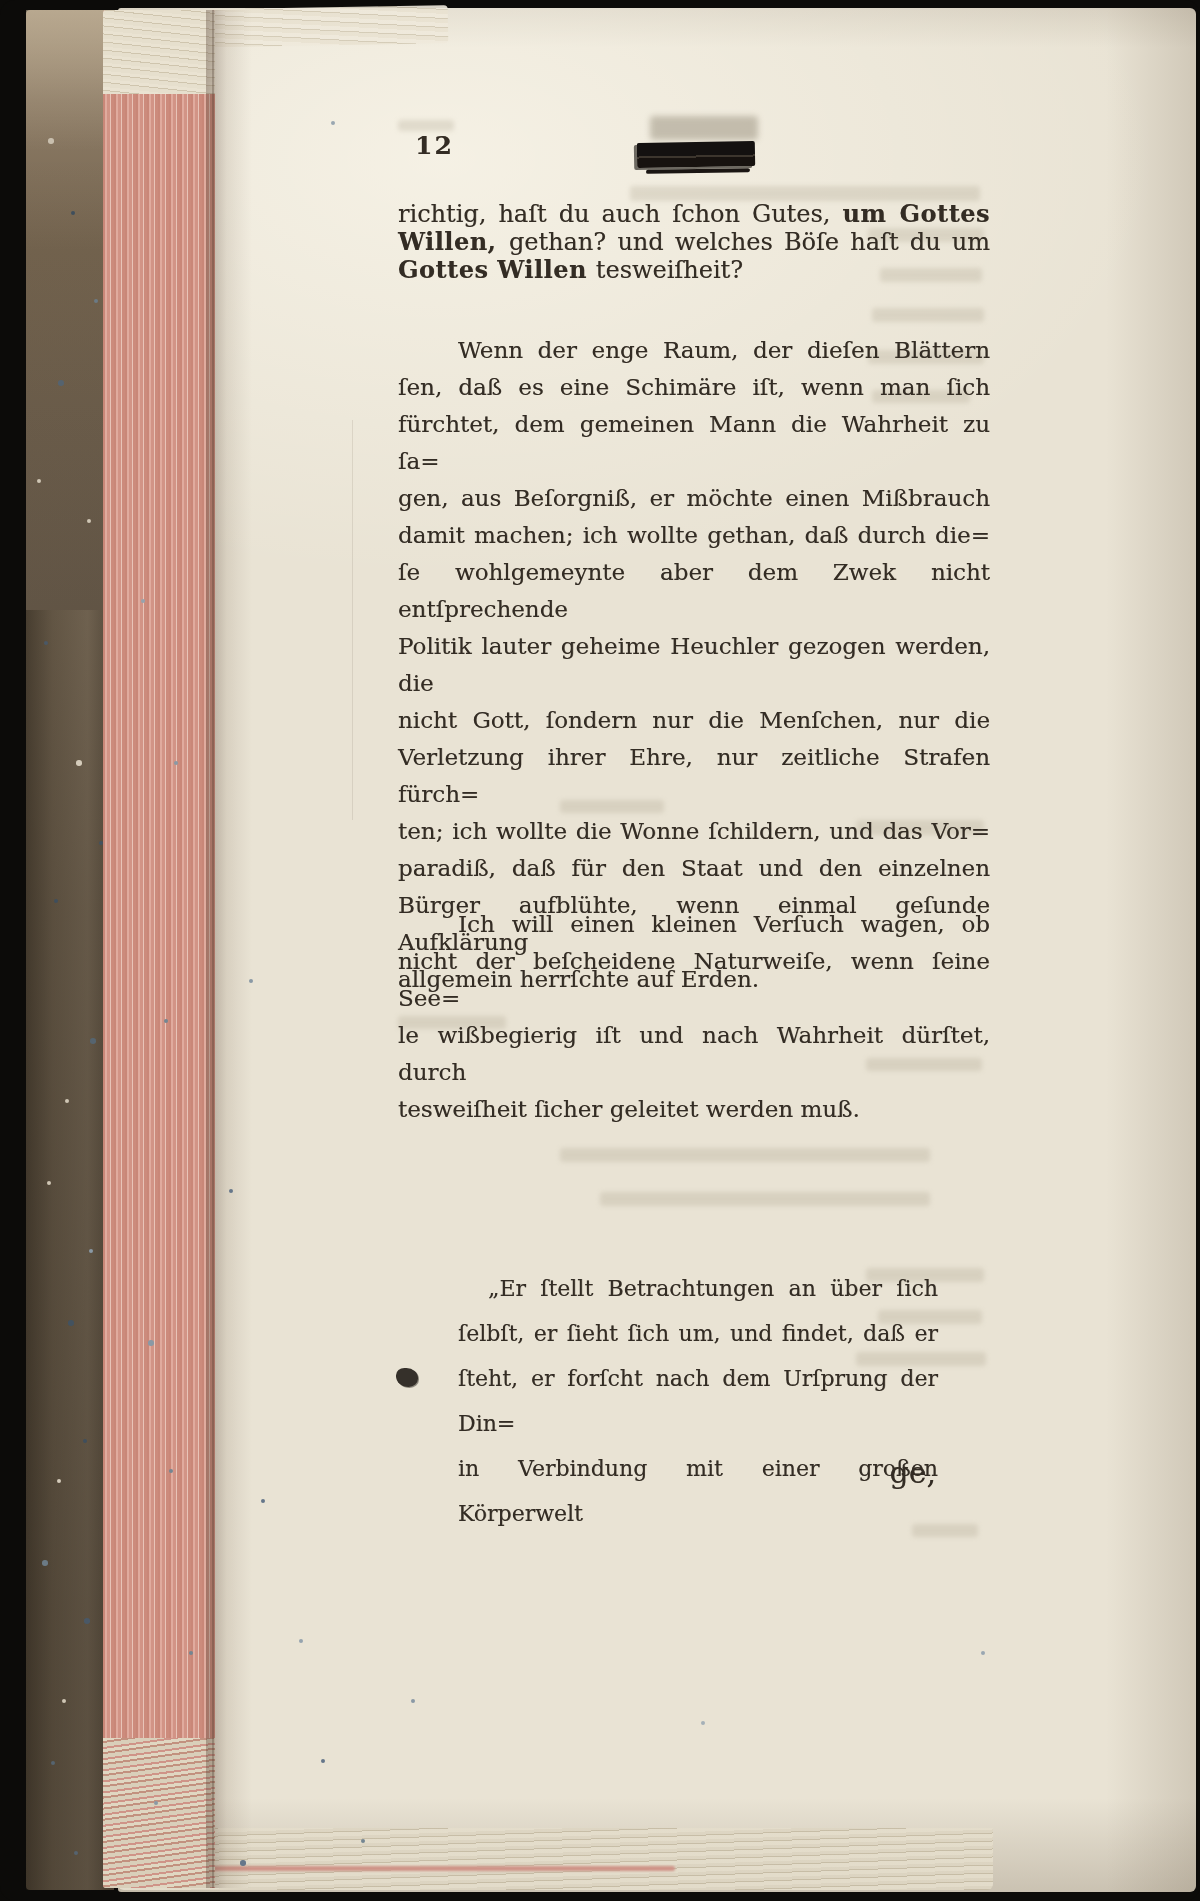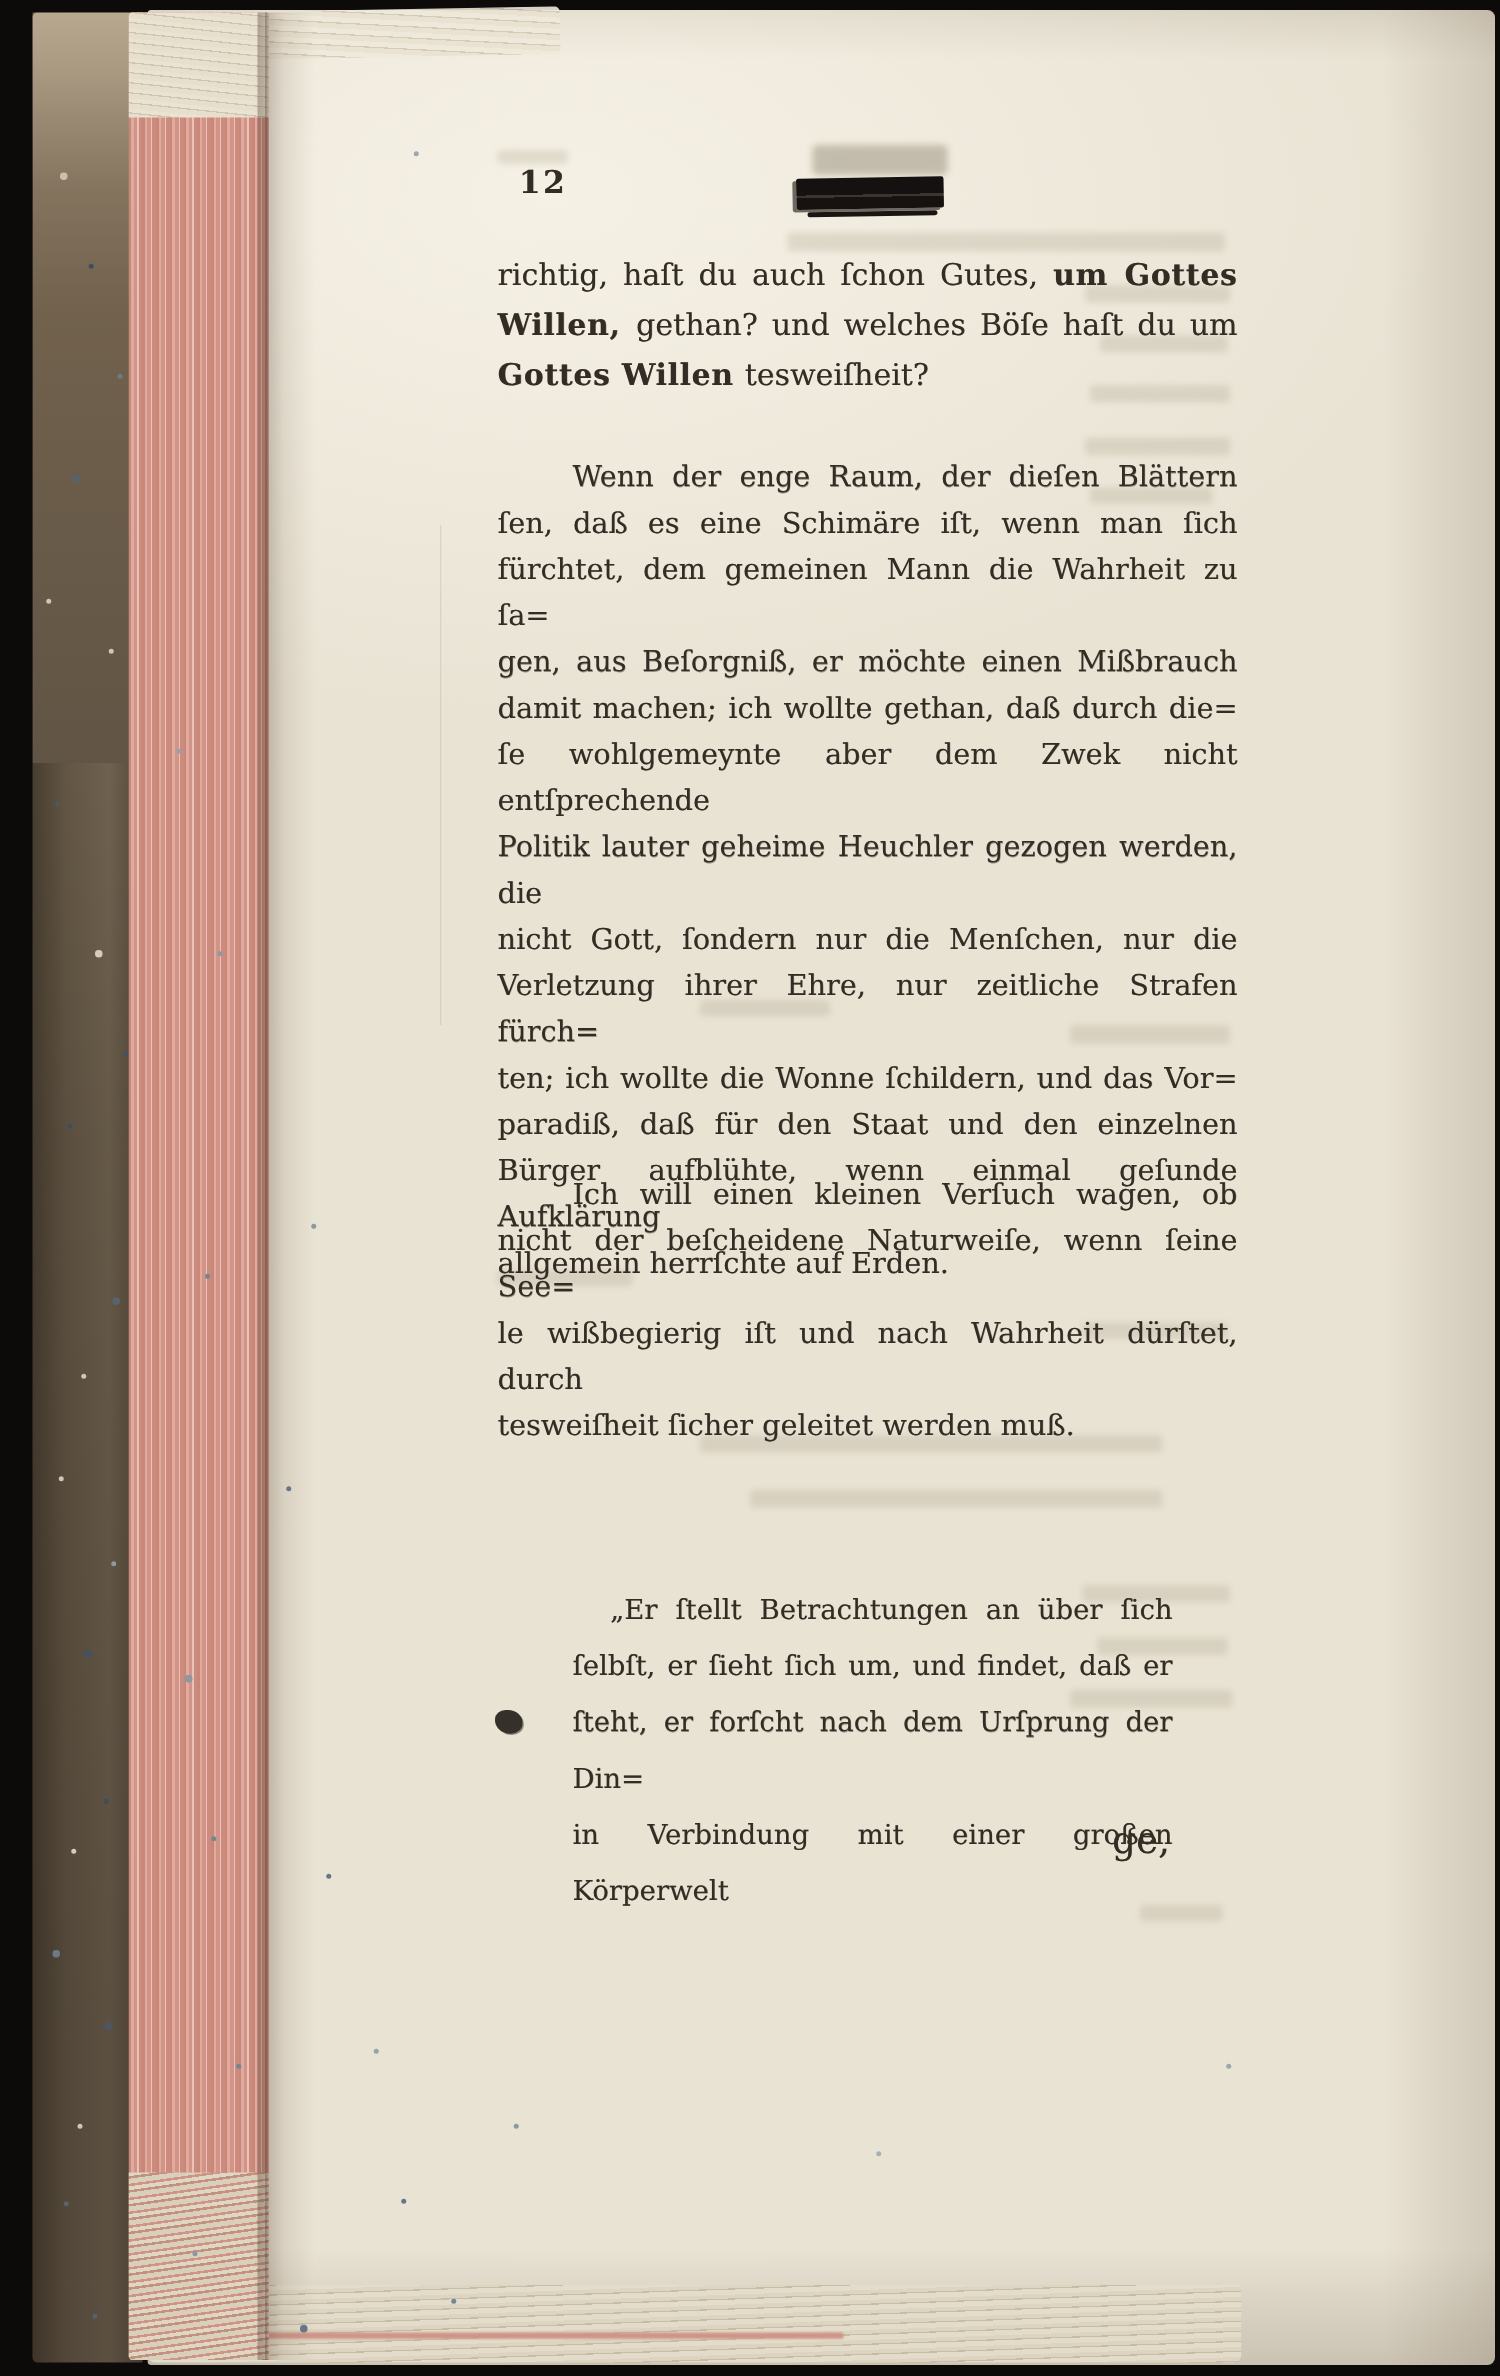--- a/index.html
+++ b/index.html
@@ -77,23 +77,23 @@
   .inkbar-under{position:absolute;left:646px;top:169px;width:104px;height:4px;background:#1a1512;
         transform:rotate(-1deg);border-radius:2px;}
   
   .inkblot{position:absolute;left:396px;top:1368px;width:22px;height:19px;background:#35302a;
         border-radius:40% 55% 45% 60%;box-shadow:1px 1px 0 rgba(50,45,38,.5);}
   
   .txt{color:#332c24;text-shadow:.3px .3px .4px rgba(45,35,24,.45);}
   .pageno{position:absolute;left:415px;top:131px;font-size:25px;font-weight:bold;letter-spacing:2px;}
   .para{position:absolute;left:398px;width:592px;}
   .line{line-height:37px;font-size:23px;text-align:justify;text-align-last:justify;white-space:normal;}
-  .p1 .line{line-height:40px;font-size:24px;}
+  .p1 .line{line-height:27px;font-size:24px;}
   .end{text-align-last:left;}
-  .ind{text-indent:60px;margin-top:32px;}
+  .ind{text-indent:60px;}
   .schwab{font-weight:bold;letter-spacing:.5px;}
   .quote{position:absolute;left:458px;width:480px;}
   .quote .line{line-height:45px;font-size:22px;}
   .qind{text-indent:30px;}
   .catchword{position:absolute;left:398px;top:1455px;width:538px;text-align:right;font-size:30px;}
 </style>
 </head>
 <body>
 
 <div class="scene">

